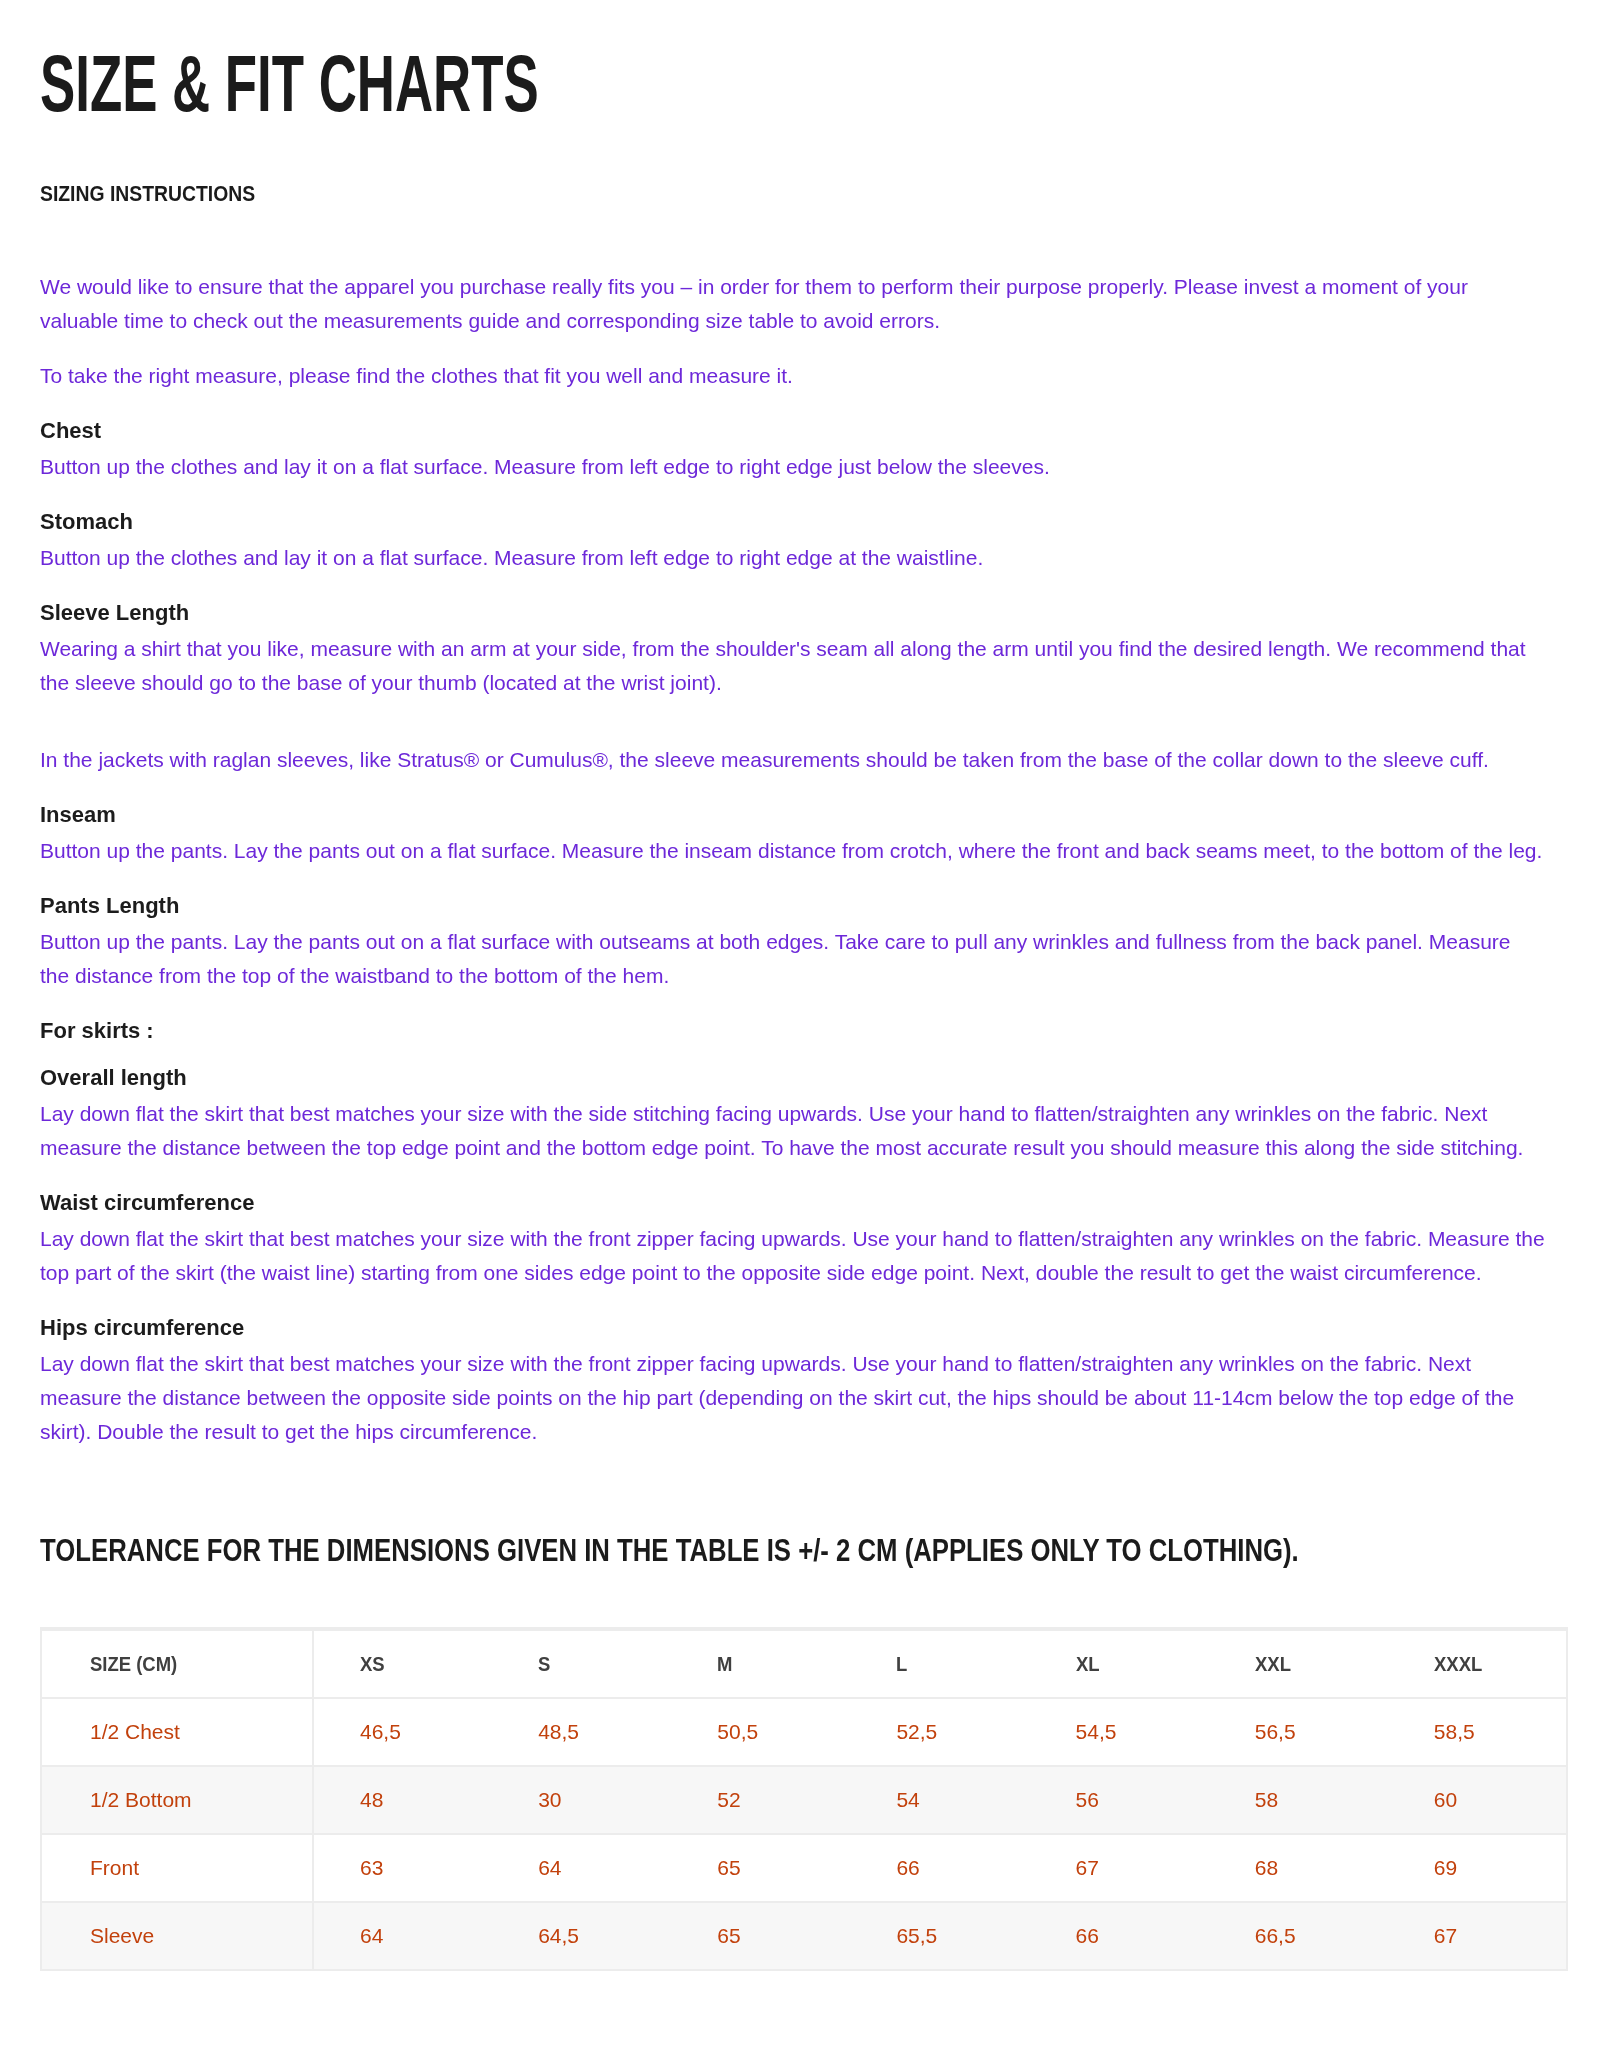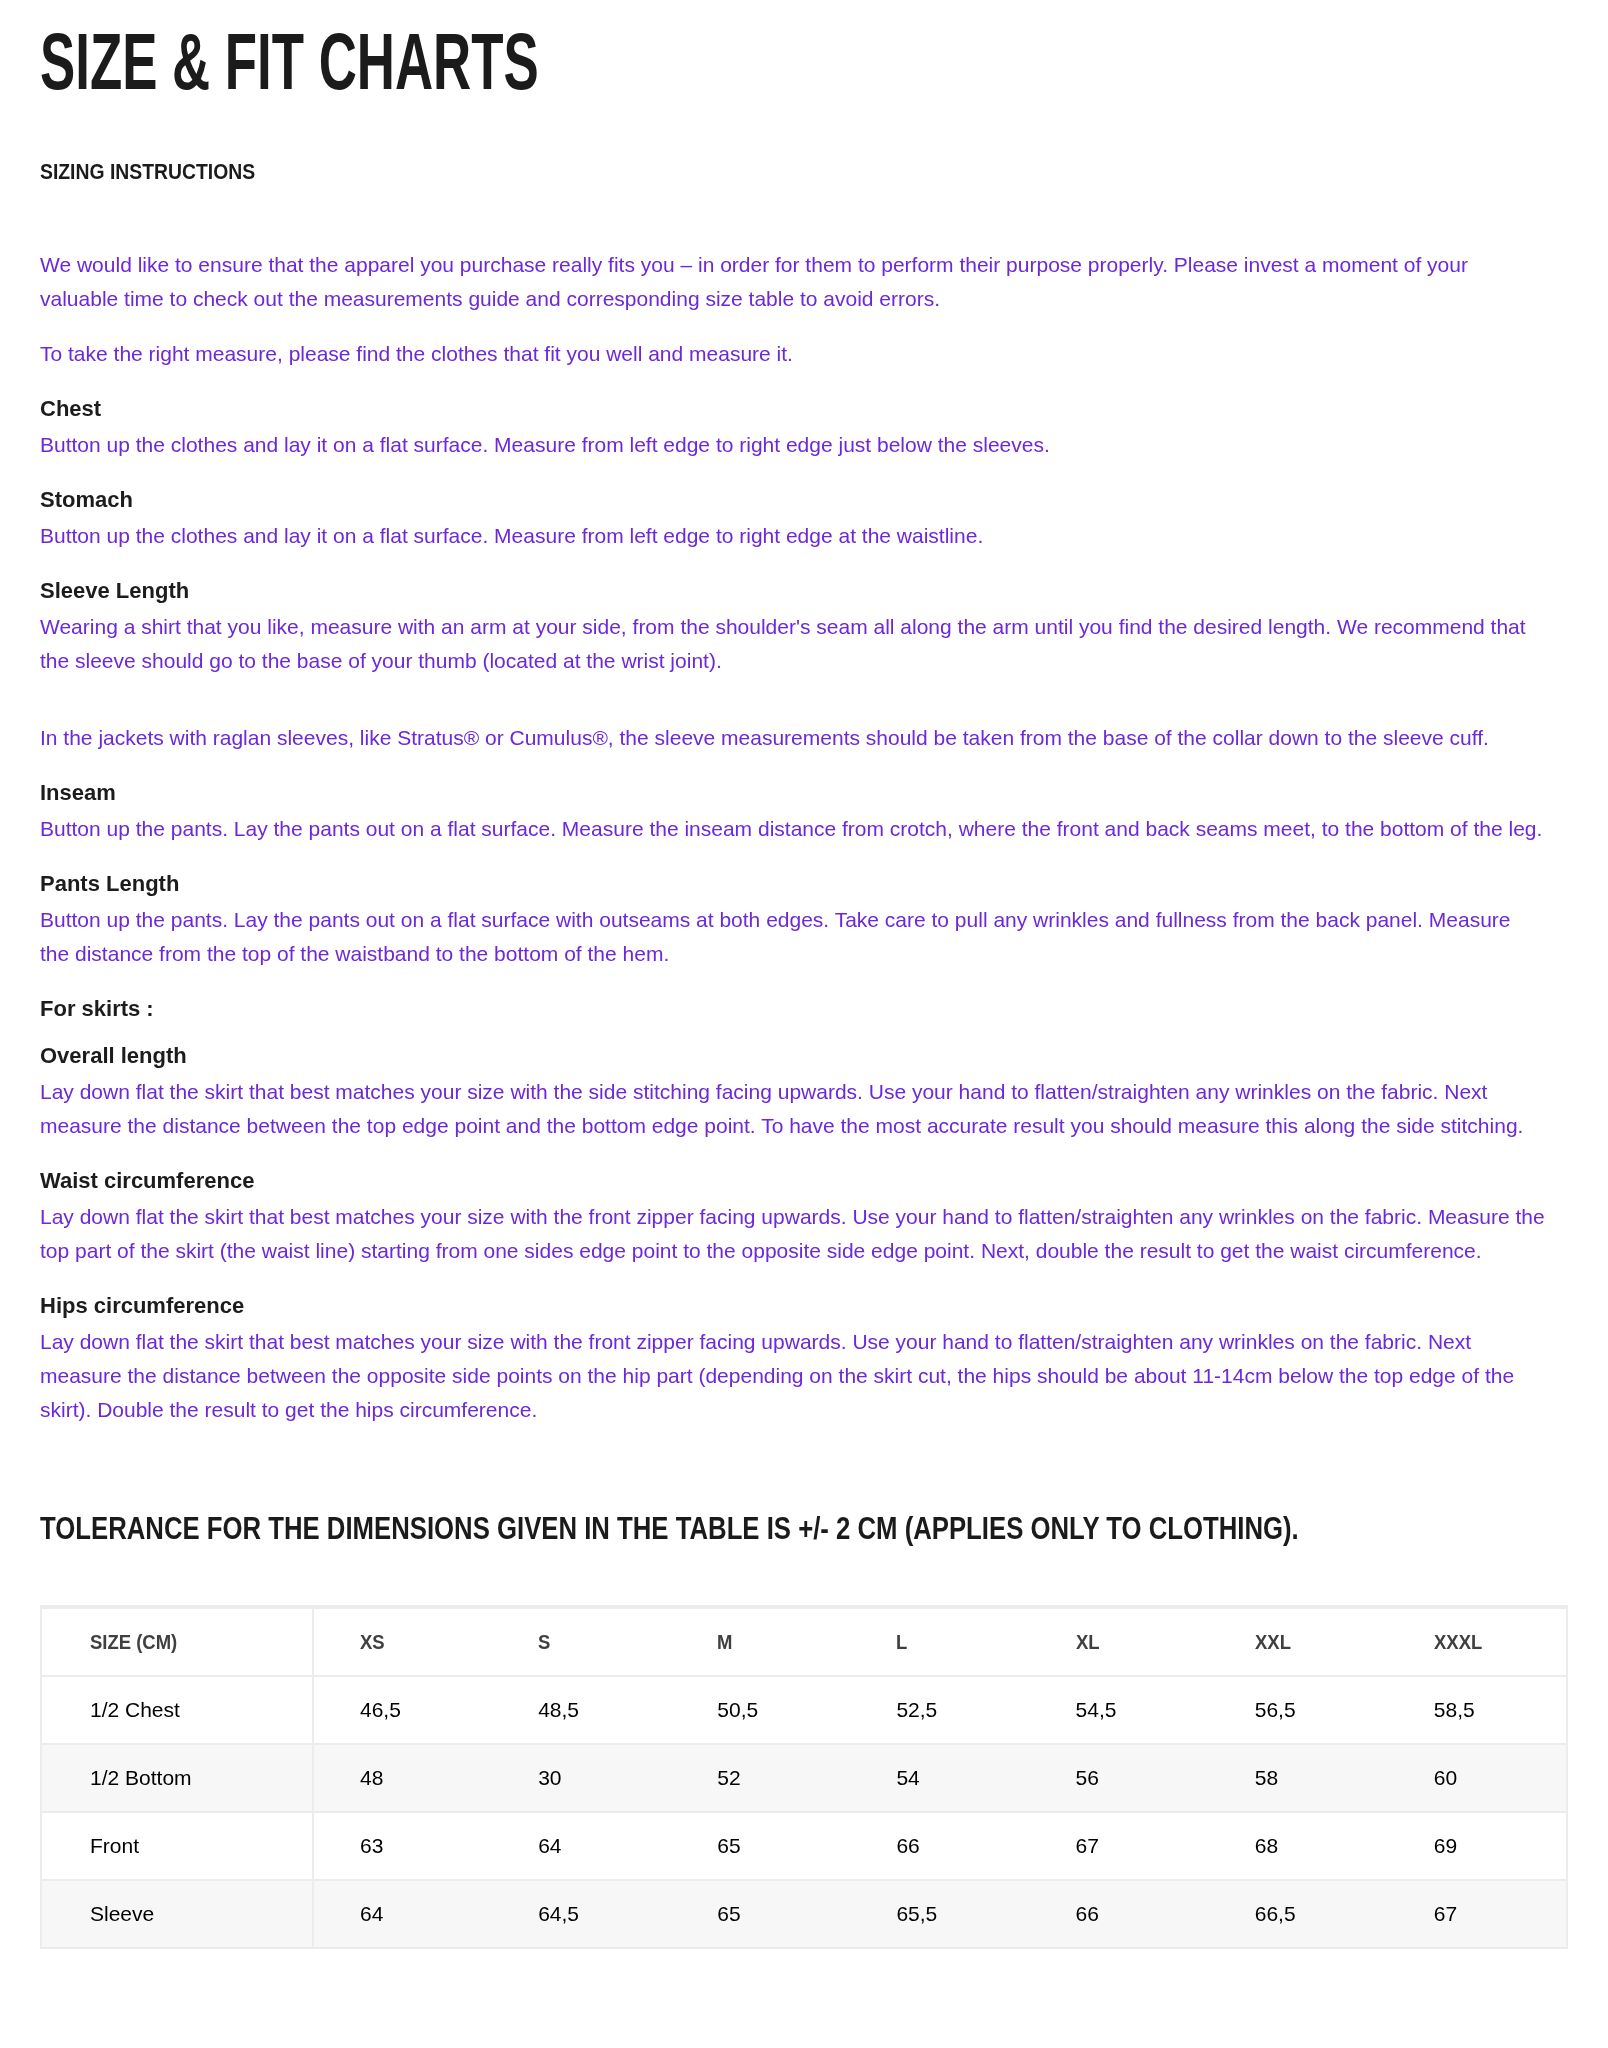--- a/index.html
+++ b/index.html
@@ -10,21 +10,21 @@
   body {
     width: 1608px;
     height: 2048px;
     overflow: hidden;
     font-family: "Liberation Sans", sans-serif;
     color: #3a3a3a;
   }
   .page {
     box-sizing: border-box;
     width: 1608px;
-    padding: 20px 40px 40px 40px;
+    padding: 42px 40px 40px 40px;
   }
   .cond {
     display: inline-block;
     transform-origin: left center;
     white-space: nowrap;
   }
   h1.page-title {
     margin: 0;
     line-height: 84px;
     font-size: 80px;
@@ -87,21 +87,21 @@
   table.size-table th.label-cell,
   table.size-table td.label-cell {
     padding-left: 48px;
     border-right: 2px solid #ececec;
   }
   table.size-table th {
     font-weight: 700;
     color: #404040;
   }
   table.size-table th .cond { transform: scaleX(0.88); }
-  table.size-table td { color: #000000; }
+  table.size-table td { color: #c2410c; }
   table.size-table tbody tr:nth-child(even) { background: #f7f7f7; }
 </style>
 </head>
 <body>
 
 <div class="page">
 
   <h1 class="page-title">
     <span class="cond">SIZE &amp; FIT CHARTS</span>
   </h1>

